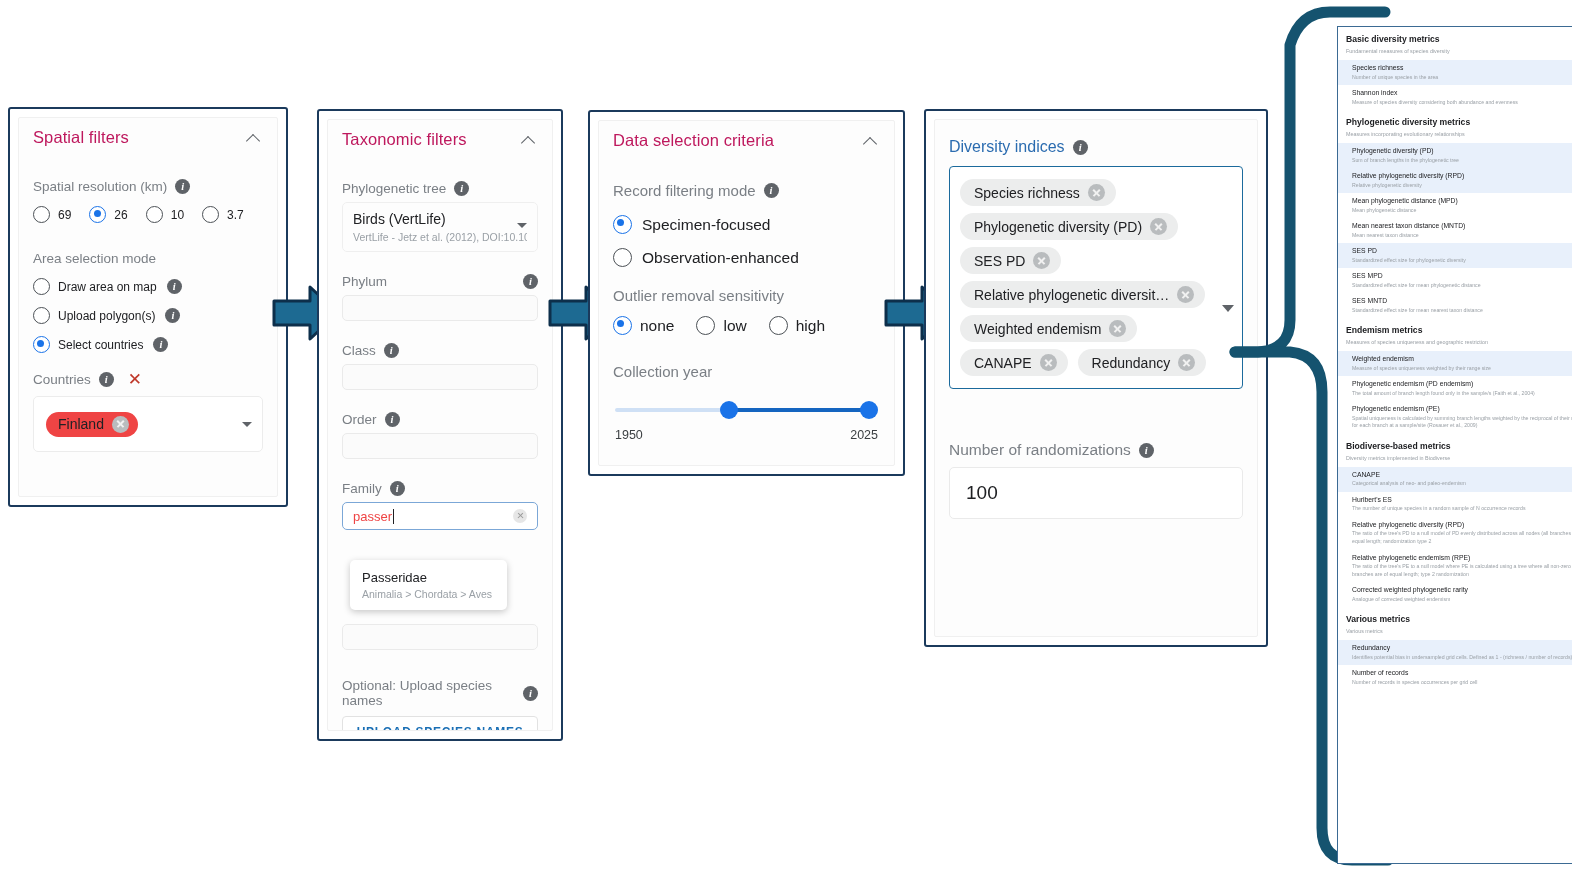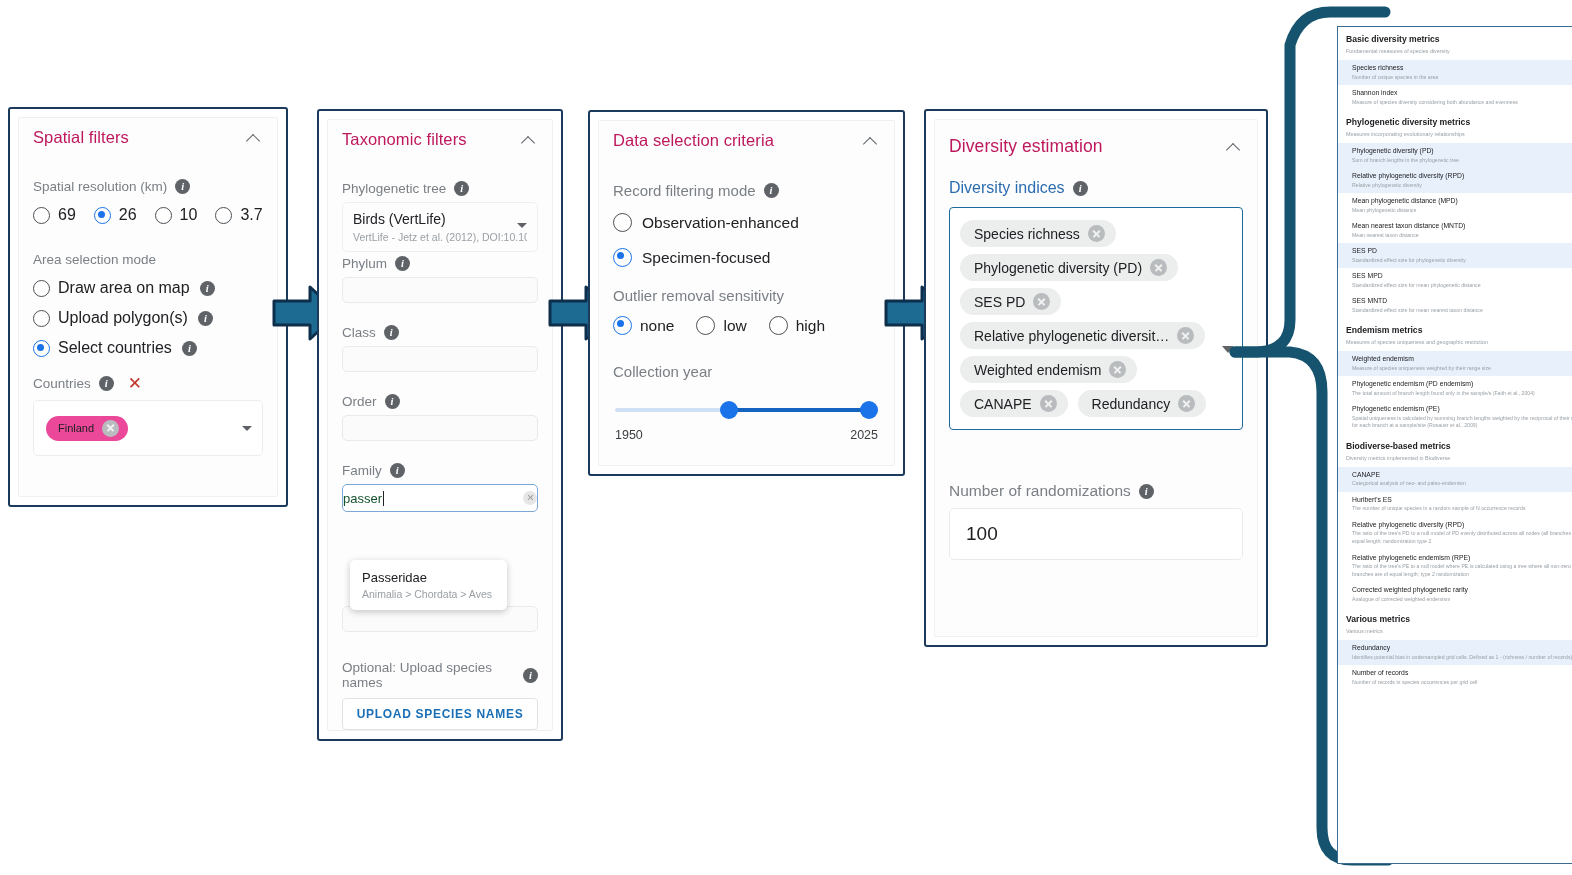--- a/index.html
+++ b/index.html
@@ -120,37 +120,37 @@
   }
   .radio.on:after {
     content: "";
     position: absolute;
     left: 3.2px; top: 3.2px;
     width: 7px; height: 7px;
     border-radius: 50%;
     background: #1a73e8;
   }
   .radio-lbl {
-    font-size: 16px;
+    font-size: 12px;
     color: #202124;
   }
 
   
   .inp {
     margin: 6px 14px 0 14px;
     height: 26px;
     background: #fbfbfb;
     border: 1px solid #eaeaea;
     border-radius: 5px;
     box-sizing: border-box;
     display: flex;
     align-items: center;
-    padding: 0 0;
+    padding: 0 10px;
     font-size: 13px;
-    color: #14532d;
+    color: #ef4444;
   }
   .inp.focused {
     background: #fff;
     border: 1px solid #7ba7d7;
     height: 28px;
   }
   .inp .caret {
     display: inline-block;
     width: 1px;
     height: 15px;
@@ -429,21 +429,21 @@
         <span class="info-icon" style="margin-left:10px;">i</span>
       </div>
 
       <div class="field-label" style="margin-top:18px;">
         <span>Countries</span>
         <span class="info-icon">i</span>
         <span class="x-icon">✕</span>
       </div>
 
       <div style="margin:8px 14px 0 14px; border:1px solid #ececec; border-radius:5px; height:54px; display:flex; align-items:center; padding:0 12px; position:relative; background:#fff;">
-        <span class="chip" style="background:#ec4899; padding:4px 9px 4px 12px; font-size:11px;">
+        <span class="chip" style="background:#ef4444; padding:4px 9px 4px 12px; font-size:14px;">
           <span>Finland</span>
           <span class="chip-x"></span>
         </span>
         <span class="caret-down"></span>
       </div>
     </div>
   </div>
 
   <svg class="arrow" style="left:272px; top:283px;" width="70" height="62">
     <polygon points="2,18 38,18 38,4 66,30 38,56 38,42 2,42" fill="#1d6a92" stroke="#0d2f4b" stroke-width="3" stroke-linejoin="round"></polygon>
@@ -459,21 +459,21 @@
       <div class="field-label">
         <span>Phylogenetic tree</span>
         <span class="info-icon">i</span>
       </div>
       <div class="tree-box">
         <div class="tree-main">Birds (VertLife)</div>
         <div class="tree-sub">VertLife - Jetz et al. (2012), DOI:10.1038/natu</div>
         <span class="caret-down" style="top:22px;"></span>
       </div>
 
-      <div class="field-label" style="margin-top:4px;">
+      <div class="field-label" style="margin-top:22px;justify-content:space-between;">
         <span>Phylum</span>
         <span class="info-icon">i</span>
       </div>
       <div class="inp">
         <span></span>
       </div>
 
       <div class="field-label" style="margin-top:22px;">
         <span>Class</span>
         <span class="info-icon">i</span>
@@ -526,27 +526,27 @@
       <div class="panel-header">
         <span class="panel-title">Data selection criteria</span>
         <span class="chev"></span>
       </div>
 
       <div class="field-label" style="font-size:15px;">
         <span>Record filtering mode</span>
         <span class="info-icon">i</span>
       </div>
 
+      <div class="radio-row" style="margin-top:16px;">
+        <span class="radio on" style="width:19px;height:19px;"></span>
+        <span class="radio-lbl" style="margin-left:10px; font-size:15.5px;">Specimen-focused</span>
+      </div>
       <div class="radio-row" style="margin-top:14px;">
         <span class="radio" style="width:19px;height:19px;"></span>
         <span class="radio-lbl" style="margin-left:10px; font-size:15.5px;">Observation-enhanced</span>
-      </div>
-      <div class="radio-row" style="margin-top:16px;">
-        <span class="radio on" style="width:19px;height:19px;"></span>
-        <span class="radio-lbl" style="margin-left:10px; font-size:15.5px;">Specimen-focused</span>
       </div>
 
       <div class="field-label" style="margin-top:20px; font-size:15px;">
         <span>Outlier removal sensitivity</span>
       </div>
 
       <div class="radio-row" style="gap:22px; margin-top:12px;">
         <label class="radio-opt">
           <span class="radio on" style="width:19px;height:19px;"></span>
           <span class="radio-lbl" style="font-size:15.5px;">none</span>
@@ -577,24 +577,20 @@
       </div>
     </div>
   </div>
 
   <svg class="arrow" style="left:884px; top:283px;" width="70" height="62">
     <polygon points="2,18 38,18 38,4 66,30 38,56 38,42 2,42" fill="#1d6a92" stroke="#0d2f4b" stroke-width="3" stroke-linejoin="round"></polygon>
   </svg>
 
   <div class="panel" id="p4" style="left:924px; top:109px; width:344px; height:538px;">
     <div class="panel-inner">
-      <div class="panel-header" style="padding-top:16px;">
-        <span class="panel-title" style="font-size:17.5px;">Diversity estimation</span>
-        <span class="chev"></span>
-      </div>
 
       <div class="field-label blue" style="margin-top:18px;">
         <span>Diversity indices</span>
         <span class="info-icon">i</span>
       </div>
 
       <div class="chips-box">
         <span class="chip">
           <span>Species richness</span>
             <span class="chip-x"></span>

